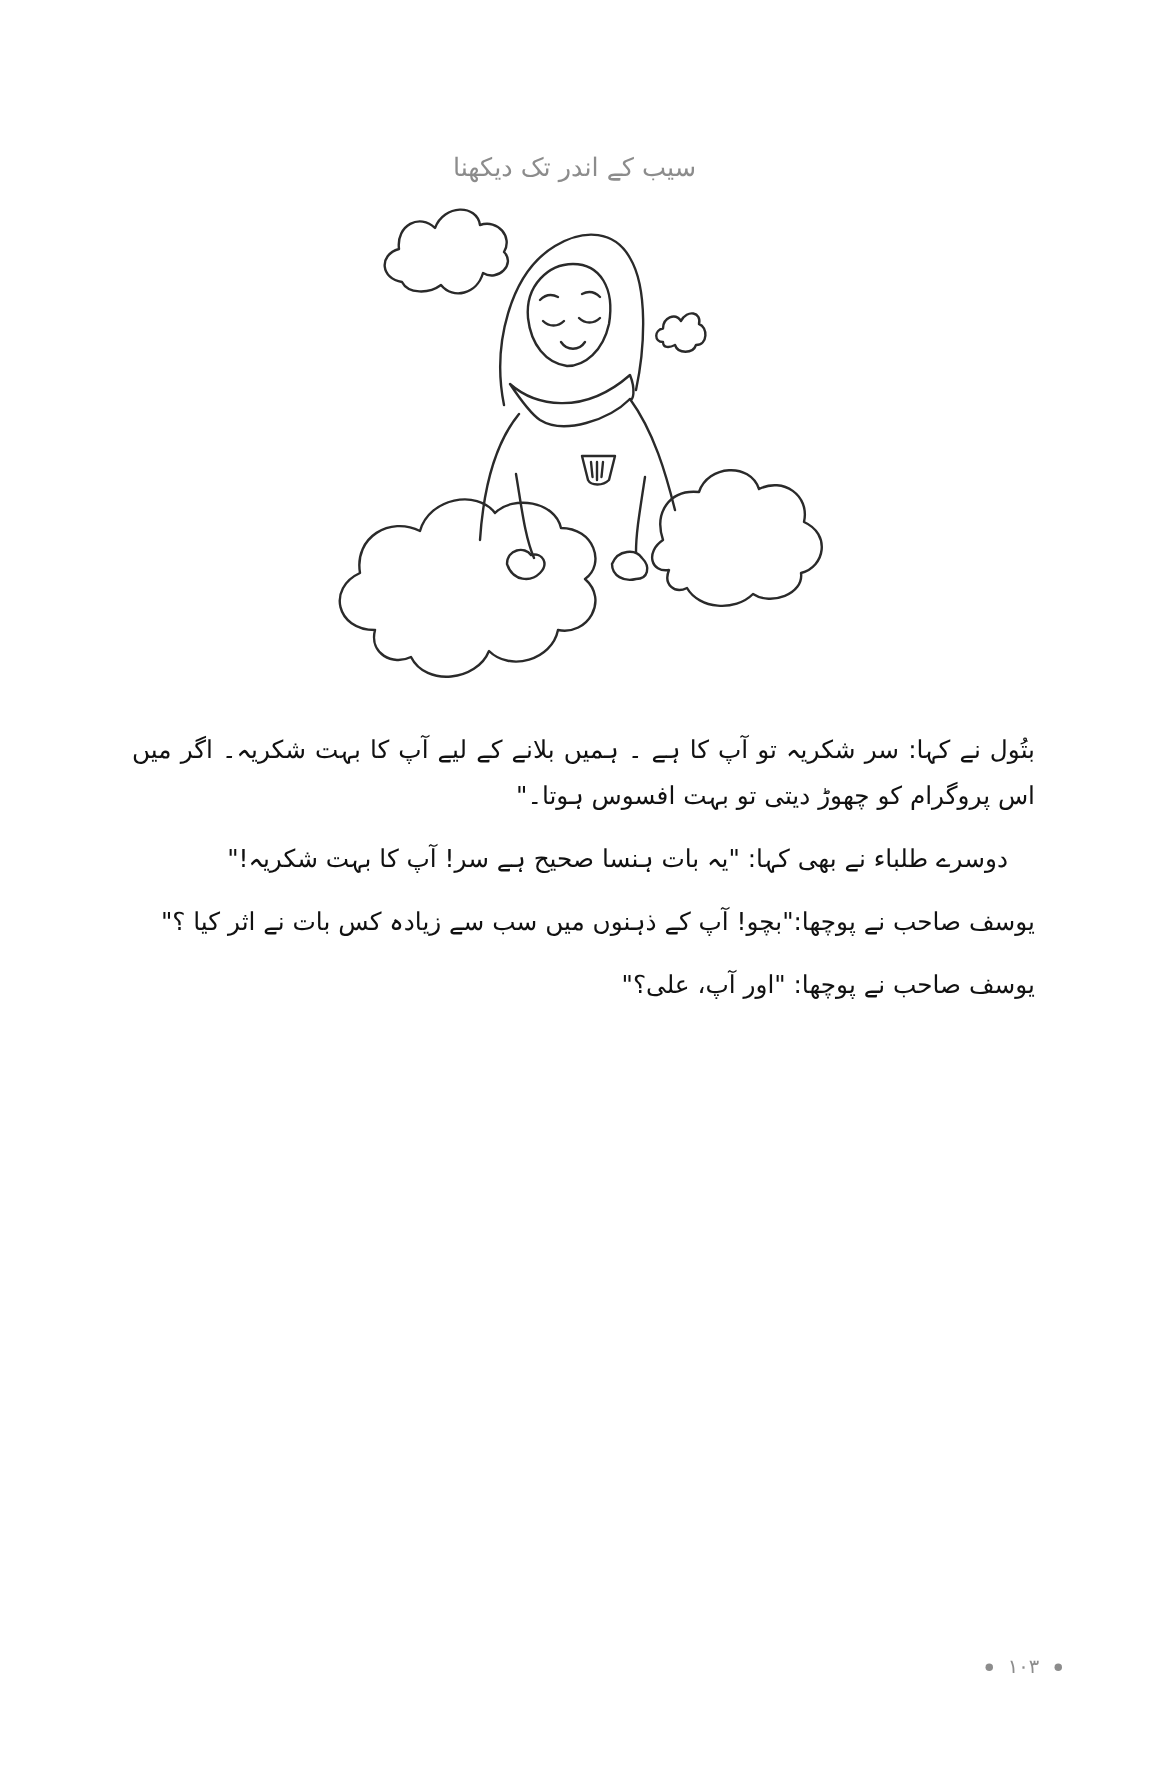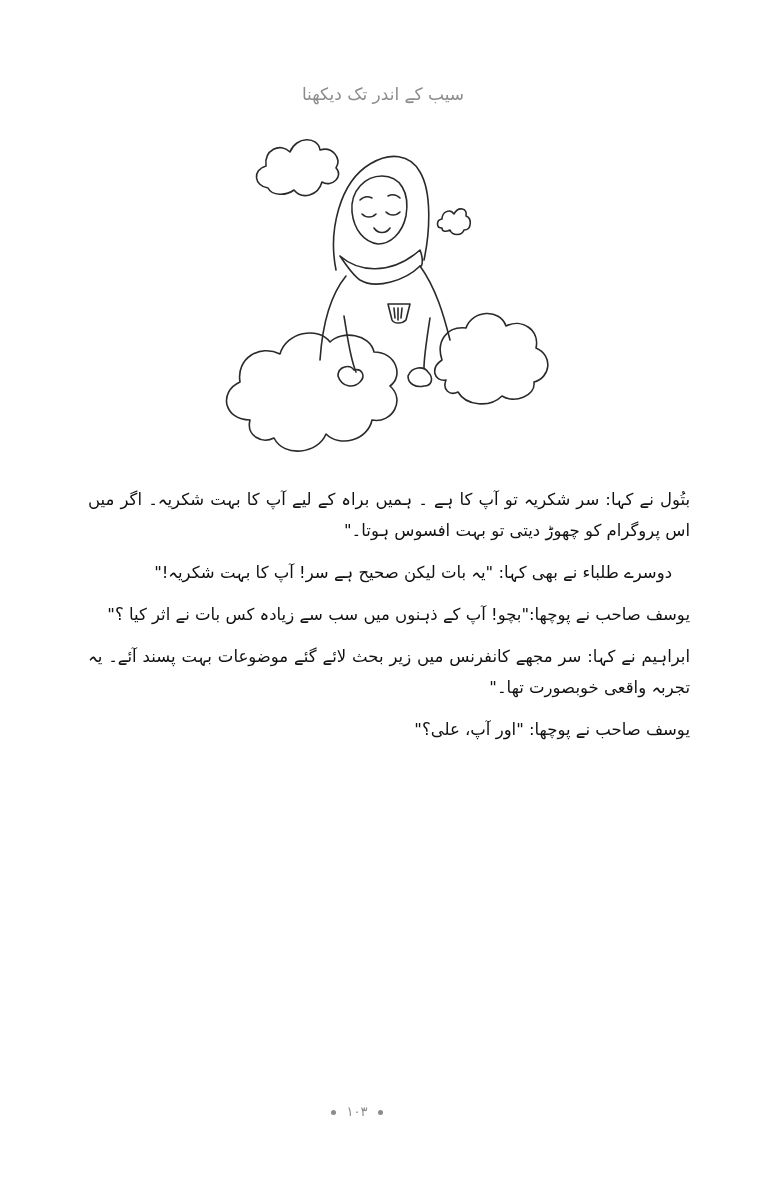--- a/index.html
+++ b/index.html
@@ -1,39 +1,39 @@
 <!DOCTYPE html>
 <html><head>
   <meta charset="utf-8">
   <style>
     html, body { margin: 0; padding: 0; background: #ffffff; }
     body {
       width: 766px; height: 1191px; position: relative; overflow: hidden;
       font-family: "DejaVu Sans", sans-serif; color: #111;
     }
     .running-title {
-      position: absolute; top: 84px; left: 0; width: 766px;
+      position: absolute; top: 101px; left: 0; width: 766px;
       text-align: center; direction: rtl;
       font-size: 17px; color: #8c8c8c; letter-spacing: 1px;
     }
     .illustration {
       position: absolute; left: 210px; top: 120px; width: 360px; height: 350px;
     }
     .illustration svg { width: 100%; height: 100%; }
     .body-text {
       position: absolute; top: 484px; left: 88px; width: 602px;
       direction: rtl; text-align: justify;
       font-family: "DejaVu Sans", sans-serif;
       font-size: 16.5px; line-height: 31px; color: #111;
     }
     .body-text p { margin: 0 0 11px 0; }
     .body-text p.indent { padding-right: 18px; }
     .page-number {
       position: absolute; top: 1104px; left: 0; width: 714px;
-      text-align: center; font-size: 13px; color: #8c8c8c;
+      font-size: 13px; color: #8c8c8c;
       direction: rtl;
     }
     .page-number .dot {
       display: inline-block; width: 5px; height: 5px; border-radius: 50%;
       background: #8c8c8c; vertical-align: middle; margin: 0 6px;
     }
   </style>
 </head>
 <body>
 
@@ -80,24 +80,23 @@
       <path d="M40,300 C14,300 8,272 30,262 C26,238 50,224 70,234 C76,212 108,206 120,222 C132,210 160,214 164,232 C186,232 194,256 180,266 C196,280 182,304 162,300 C158,320 130,328 116,314 C108,334 74,338 64,318 C52,324 36,316 40,300 Z"></path>
     </g>
 
     <g>
       <path d="M236,260 C224,262 220,248 232,240 C226,222 236,206 256,208 C262,190 290,188 296,206 C312,198 330,210 326,228 C344,236 340,258 324,262 C326,276 304,284 292,276 C280,288 256,286 248,272 C240,276 232,270 236,260 Z"></path>
     </g>
   </svg>
 </div>
 
 <div class="body-text">
-  <p>بتُول نے کہا: سر شکریہ تو آپ کا ہے ۔ ہمیں براہ کے لیے آپ کا بہت شکریہ۔ اگر میں اس پروگرام کو چھوڑ دیتی تو بہت افسوس ہوتا۔"</p>
-  <p class="indent">دوسرے طلباء نے بھی کہا: "یہ بات لیکن صحیح ہے سر! آپ کا بہت شکریہ!"</p>
+  <p>بتُول نے کہا: سر شکریہ تو آپ کا ہے ۔ ہمیں بلانے کے لیے آپ کا بہت شکریہ۔ اگر میں اس پروگرام کو چھوڑ دیتی تو بہت افسوس ہوتا۔"</p>
+  <p class="indent">دوسرے طلباء نے بھی کہا: "یہ بات ہنسا صحیح ہے سر! آپ کا بہت شکریہ!"</p>
   <p>یوسف صاحب نے پوچھا:"بچو! آپ کے ذہنوں میں سب سے زیادہ کس بات نے اثر کیا ؟"</p>
-  <p>ابراہیم نے کہا: سر مجھے کانفرنس میں زیر بحث لائے گئے موضوعات بہت پسند آئے۔ یہ تجربہ واقعی خوبصورت تھا۔"</p>
   <p>یوسف صاحب نے پوچھا: "اور آپ، علی؟"</p>
 </div>
 
 <div class="page-number">
   <span class="dot"></span>
   <span>۱۰۳</span>
   <span class="dot"></span>
 </div>
 
 </body></html>

